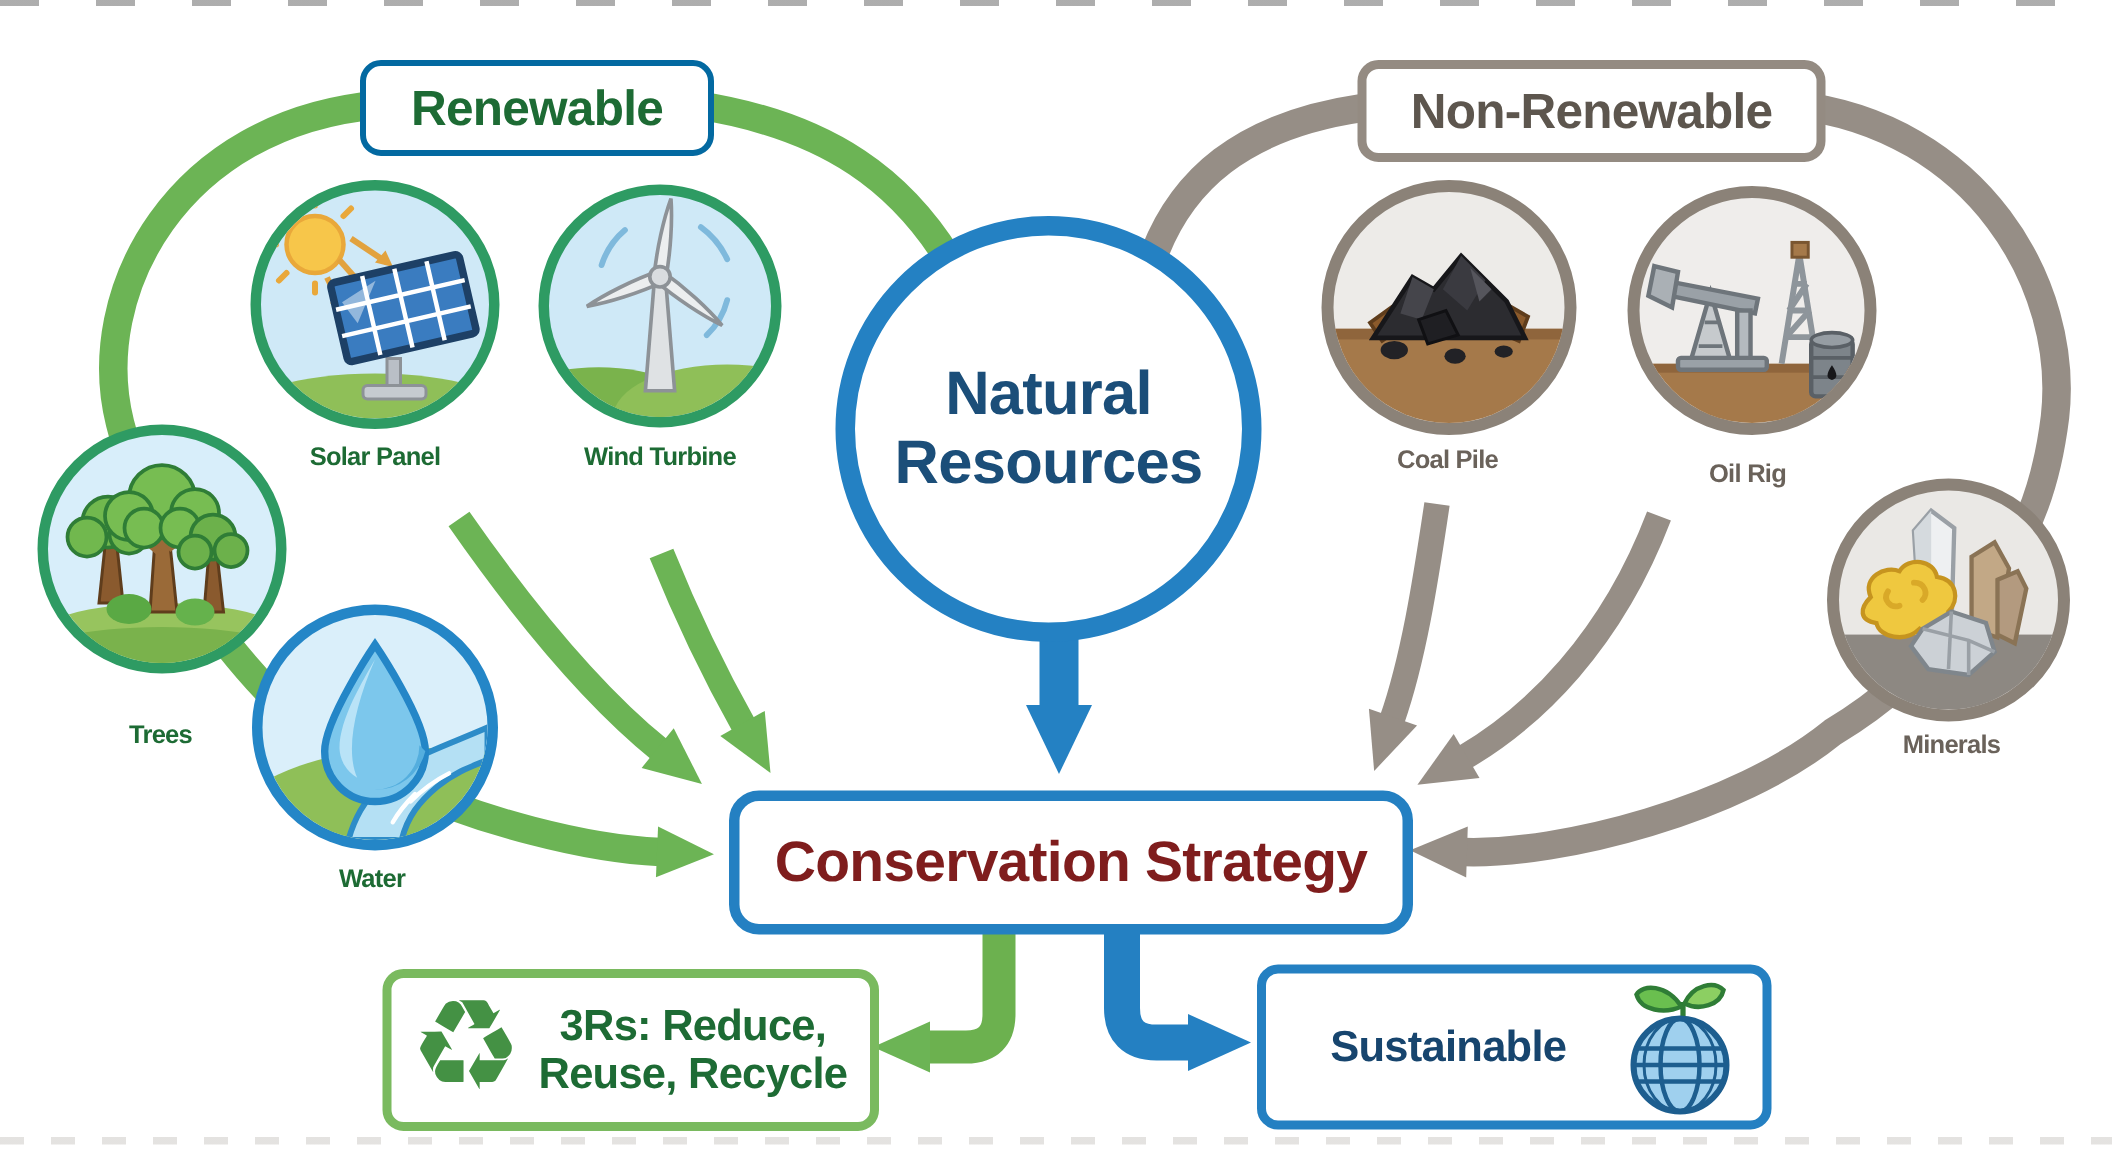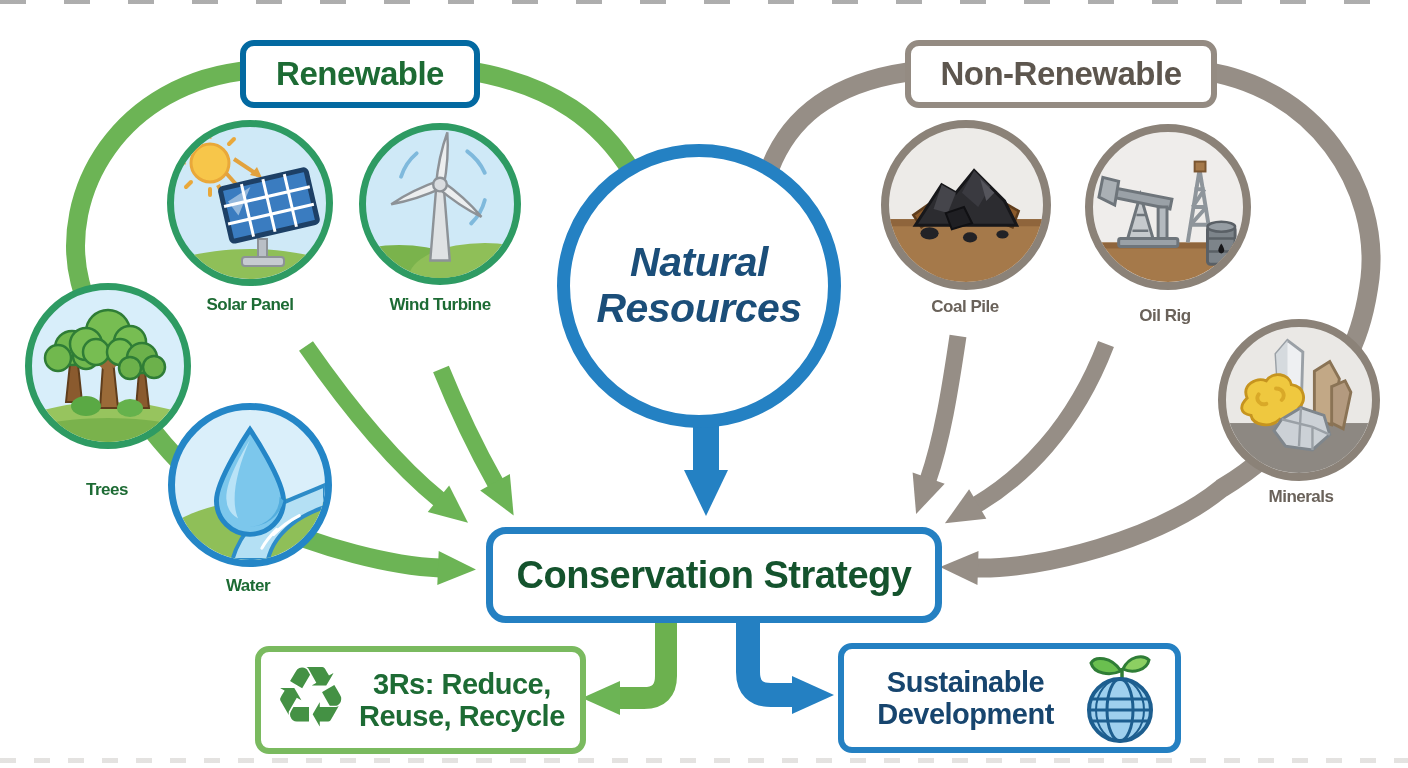--- a/index.html
+++ b/index.html
@@ -7,29 +7,29 @@
     position:relative;width:1408px;height:768px;background:#ffffff;overflow:hidden;
     font-family:"Liberation Sans","DejaVu Sans",sans-serif;font-weight:bold;
   }
   .layer{position:absolute;left:0;top:0;width:1408px;height:768px;}
   
   .gbox{
     position:absolute;background:#fff;border-radius:14px;display:flex;
     align-items:center;justify-content:center;text-align:center;z-index:3;
     letter-spacing:-.5px;
   }
-  .box-renewable{left:240px;top:40px;width:228px;height:56px;border:6px solid #0369a1;color:#1d6b34;font-size:33px;}
+  .box-renewable{left:240px;top:40px;width:228px;height:56px;border:4px solid #0369a1;color:#1d6b34;font-size:33px;}
   .box-nonrenewable{left:905px;top:40px;width:300px;height:56px;border:6px solid #948b82;color:#5d564e;font-size:33px;}
-  .box-strategy{left:486px;top:527px;width:442px;height:82px;border:7px solid #2480c2;border-radius:20px;color:#14532d;font-size:38px;}
+  .box-strategy{left:486px;top:527px;width:442px;height:82px;border:7px solid #2480c2;border-radius:20px;color:#7f1d1d;font-size:38px;}
   .box-threers{left:255px;top:646px;width:319px;height:96px;border:6px solid #7aba5f;color:#1d6b34;font-size:29px;justify-content:flex-start;}
   .box-sustainable{left:838px;top:643px;width:331px;height:98px;border:6px solid #2480c2;color:#17456e;font-size:29px;}
   .recycle{font-family:"DejaVu Sans",sans-serif;font-size:84px;line-height:84px;color:#449144;margin:0 6px 6px 12px;}
   .twoline span{display:block;line-height:1.12;}
   
-  .circ{position:absolute;border-radius:50%;overflow:hidden;z-index:2;box-sizing:border-box;font-style:italic;}
+  .circ{position:absolute;border-radius:50%;overflow:hidden;z-index:2;box-sizing:border-box;}
   .circ svg{display:block;width:100%;height:100%;}
   .c-solar{left:167px;top:120px;width:166px;height:166px;border:7px solid #2e9b63;background:#cfe9f7;}
   .c-wind{left:359px;top:123px;width:162px;height:162px;border:7px solid #2e9b63;background:#cfe9f7;}
   .c-trees{left:25px;top:283px;width:166px;height:166px;border:7px solid #2e9b63;background:#d8eefa;}
   .c-water{left:168px;top:403px;width:164px;height:164px;border:7px solid #2486c7;background:#daeffa;}
   .c-coal{left:881px;top:120px;width:170px;height:170px;border:8px solid #8b8278;background:#edebe8;}
   .c-oil{left:1085px;top:124px;width:166px;height:166px;border:8px solid #8b8278;background:#efedeb;}
   .c-minerals{left:1218px;top:319px;width:162px;height:162px;border:8px solid #8b8278;background:#eae8e5;}
   .c-natural{left:557px;top:144px;width:284px;height:284px;border:13px solid #2481c3;background:#ffffff;
     display:flex;align-items:center;justify-content:center;text-align:center;color:#1b4e79;font-size:41px;letter-spacing:-.5px;}
@@ -270,21 +270,20 @@
     <span class="recycle">♻</span>
     <div class="twoline" style="flex:1;text-align:center;margin-right:10px;">
       <span>3Rs: Reduce,</span>
       <span>Reuse, Recycle</span>
     </div>
   </div>
 
   <div class="gbox box-sustainable">
     <div class="twoline" style="flex:1;text-align:center;margin-left:10px;">
       <span>Sustainable</span>
-      <span>Development</span>
     </div>
     <svg width="86" height="92" viewBox="0 0 86 92" style="margin-right:12px;">
       <line x1="45" y1="28" x2="45" y2="16" stroke="#2f7d36" stroke-width="3.5"></line>
       <path d="M44,19 C34,4 18,4 14,11 C17,22 33,24 44,19 Z" fill="#6abf4f" stroke="#2f7d36" stroke-width="3"></path>
       <path d="M46,17 C52,4 66,2 72,8 C70,18 56,22 46,17 Z" fill="#8ccf62" stroke="#2f7d36" stroke-width="3"></path>
       <circle cx="43" cy="58" r="31" fill="#9fd0ee" stroke="#1d5e8f" stroke-width="4"></circle>
       <ellipse cx="43" cy="58" rx="13" ry="31" fill="none" stroke="#1d5e8f" stroke-width="3"></ellipse>
       <ellipse cx="43" cy="58" rx="24" ry="31" fill="none" stroke="#1d5e8f" stroke-width="2"></ellipse>
       <path d="M14,47 H72 M12,58 H74 M14,69 H72" stroke="#1d5e8f" stroke-width="3" fill="none"></path>
     </svg>

